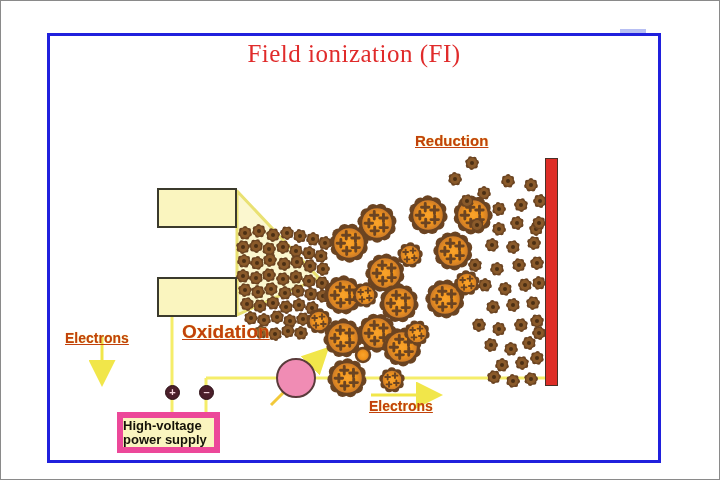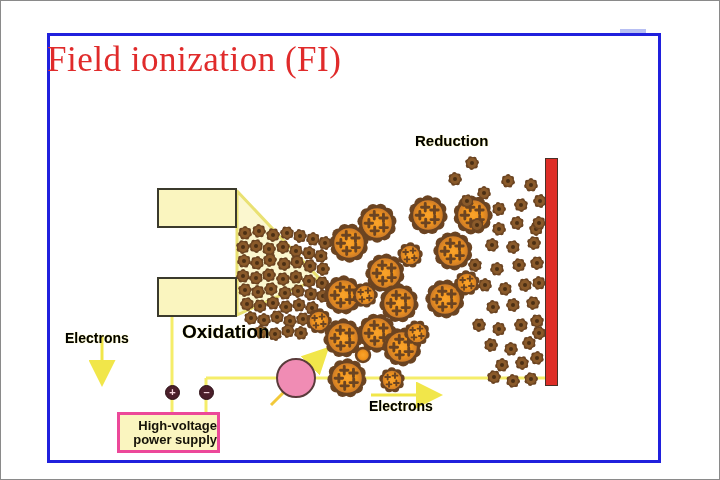--- a/index.html
+++ b/index.html
@@ -47,22 +47,23 @@
     width: 26px;
     height: 4px;
     background: #7b8bea;
     opacity: .55;
   }
   #slide-title {
     position: absolute;
     left: 47px;
     top: 40px;
     width: 614px;
+    text-align: center;
     font-family: "Liberation Serif", "DejaVu Serif", serif;
-    font-size: 35px;
+    font-size: 25px;
     color: #e02b2b;
     letter-spacing: .5px;
     white-space: nowrap;
   }
   #stage {
     position: absolute;
     left: 47px;
     top: 33px;
     width: 614px;
     height: 430px;
@@ -108,43 +109,44 @@
     box-sizing: border-box;
   }
   
   #power-supply {
     position: absolute;
     left: 70px;
     top: 379px;
     width: 103px;
     height: 41px;
     background: #faf5bf;
-    border: 3px solid #ec4899;
+    border: 6px solid #ec4899;
     box-sizing: border-box;
     display: flex;
     flex-direction: column;
-    align-items: flex-end;
+    align-items: flex-start;
     justify-content: center;
     line-height: 1.05;
   }
   #power-supply span {
     font-family: "Liberation Sans", sans-serif;
     font-size: 13px;
     font-weight: bold;
     color: #151208;
     white-space: nowrap;
   }
   
   .ylabel {
     position: absolute;
-    color: #000000;
+    color: #c2410c;
     font-family: "Liberation Sans", sans-serif;
     font-weight: bold;
     white-space: nowrap;
     text-shadow: 0 0 1px #ece05a;
+    text-decoration: underline;
   }
   #label-reduction { left: 368px; top: 99px; font-size: 15px; }
   #label-oxidation { left: 135px; top: 288px; font-size: 19px; }
   #label-electrons-left { left: 18px; top: 297px; font-size: 14px; }
   #label-electrons-bottom { left: 322px; top: 365px; font-size: 14px; }
   
   .charge {
     position: absolute;
     width: 15px;
     height: 15px;

